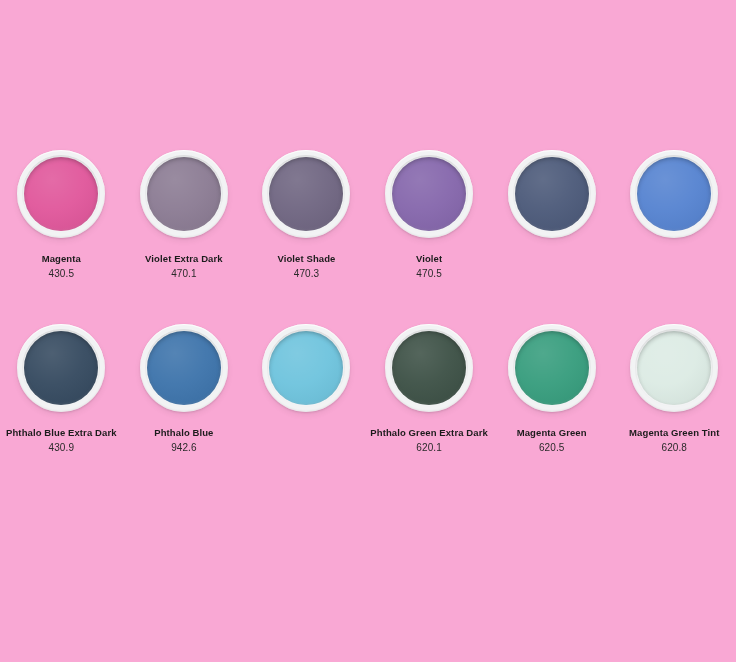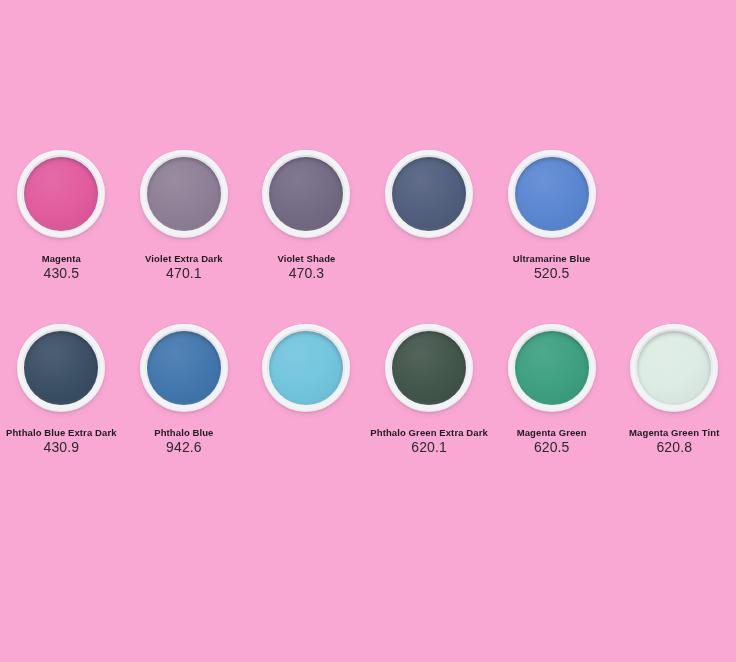--- a/index.html
+++ b/index.html
@@ -109,21 +109,21 @@
     text-align: center;
   }
   .pan-name {
     font-size: 9.5px;
     font-weight: bold;
     color: #1c1c1c;
     line-height: 13px;
     letter-spacing: 0.1px;
   }
   .pan-code {
-    font-size: 14px;
+    font-size: 10px;
     font-weight: normal;
     color: #2a2a2a;
     line-height: 13px;
     margin-top: 2px;
     letter-spacing: 0.1px;
   }
 </style>
 </head>
 <body>
 
@@ -151,30 +151,35 @@
         <div class="pan">
           <div class="pan-color" style="background-color: rgb(110, 100, 128);"></div>
         </div>
         <div class="pan-labels">
           <div class="pan-name">Violet Shade</div>
           <div class="pan-code">470.3</div>
         </div>
       </div>
       <div class="swatch-cell">
         <div class="pan">
+          <div class="pan-color" style="background-color: rgb(132, 101, 171);"></div>
+        </div>
+        <div class="pan-labels">
+          <div class="pan-name">Violet</div>
+          <div class="pan-code">470.5</div>
+        </div>
+      </div>
+      <div class="swatch-cell">
+        <div class="pan">
           <div class="pan-color" style="background-color: rgb(74, 88, 120);"></div>
         </div>
       </div>
       <div class="swatch-cell">
         <div class="pan">
           <div class="pan-color" style="background-color: rgb(84, 130, 208);"></div>
-        </div>
-        <div class="pan-labels">
-          <div class="pan-name">Ultramarine Blue</div>
-          <div class="pan-code">520.5</div>
         </div>
       </div>
     </div>
     <div class="swatch-row row-1">
       <div class="swatch-cell">
         <div class="pan">
           <div class="pan-color" style="background-color: rgb(51, 72, 94);"></div>
         </div>
         <div class="pan-labels">
           <div class="pan-name">Phthalo Blue Extra Dark</div>

